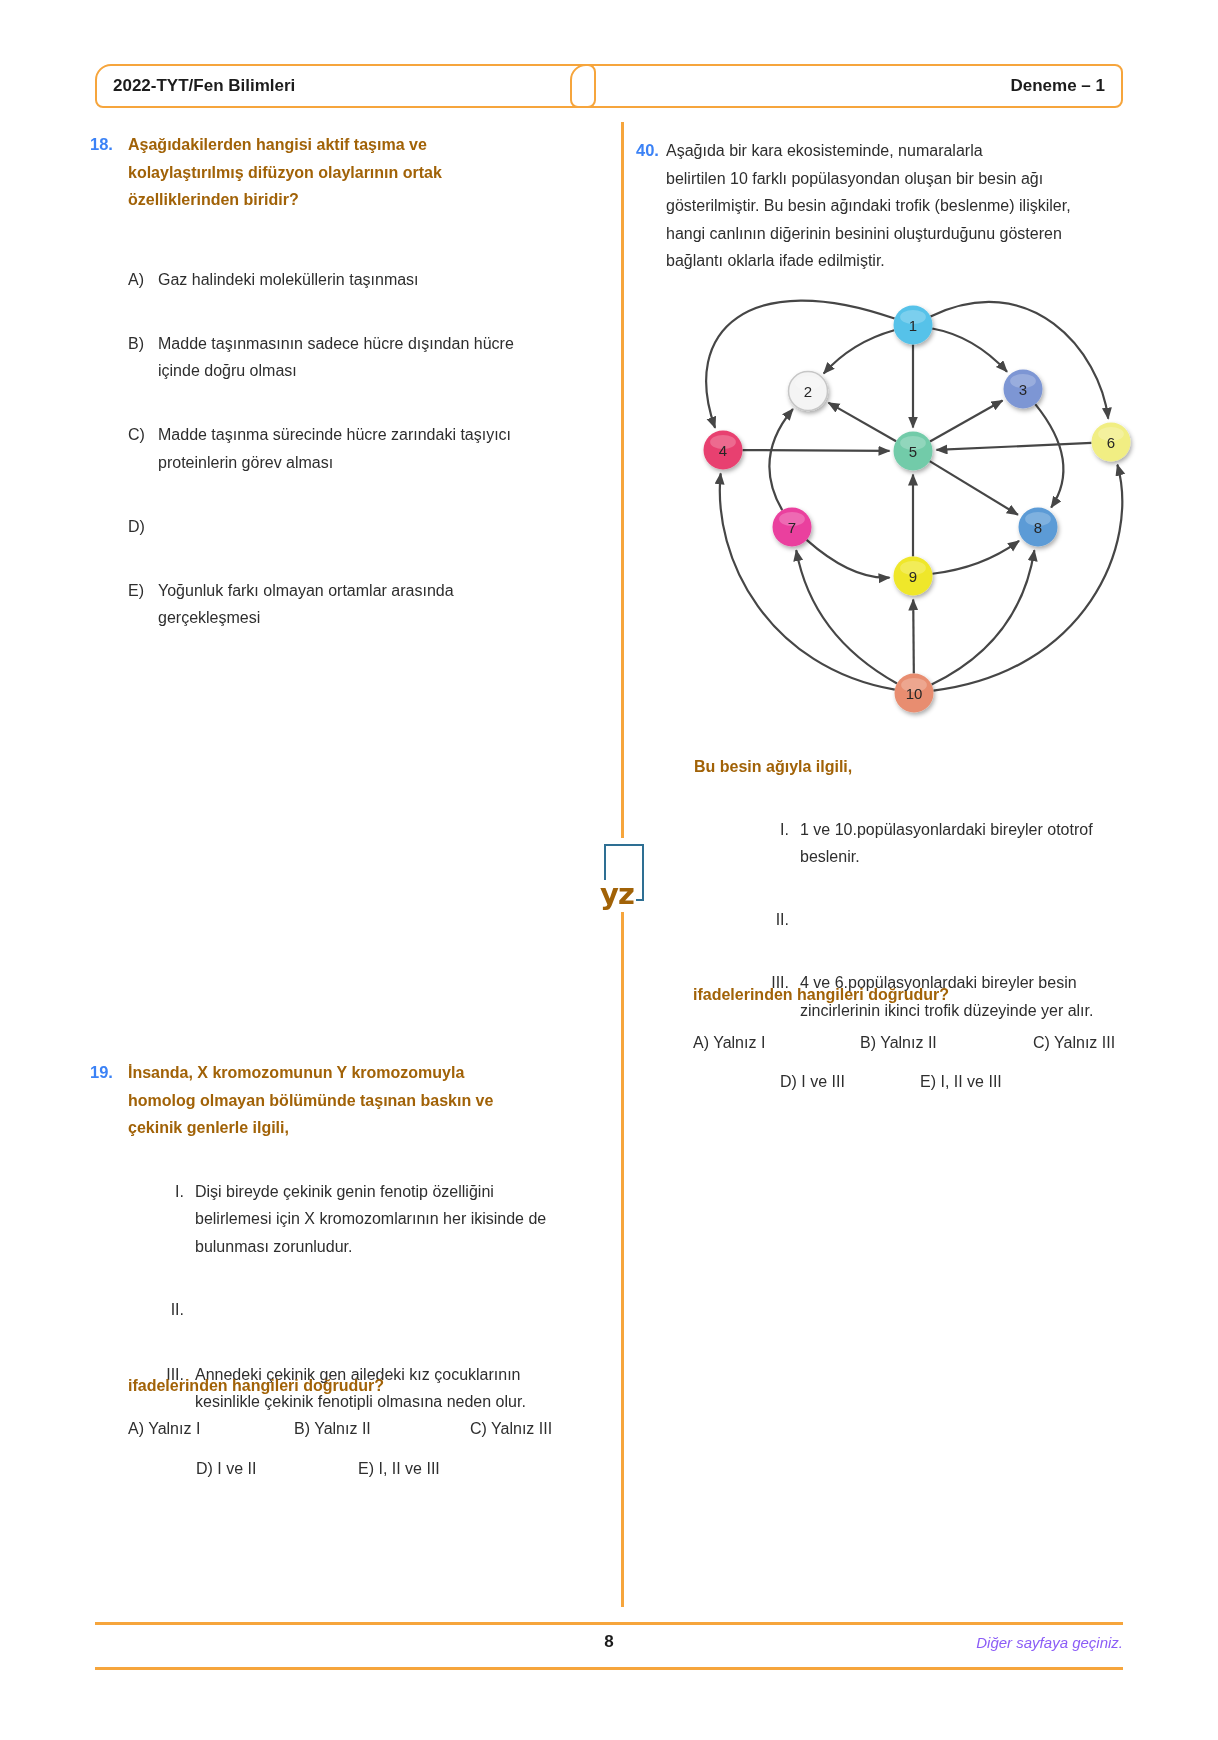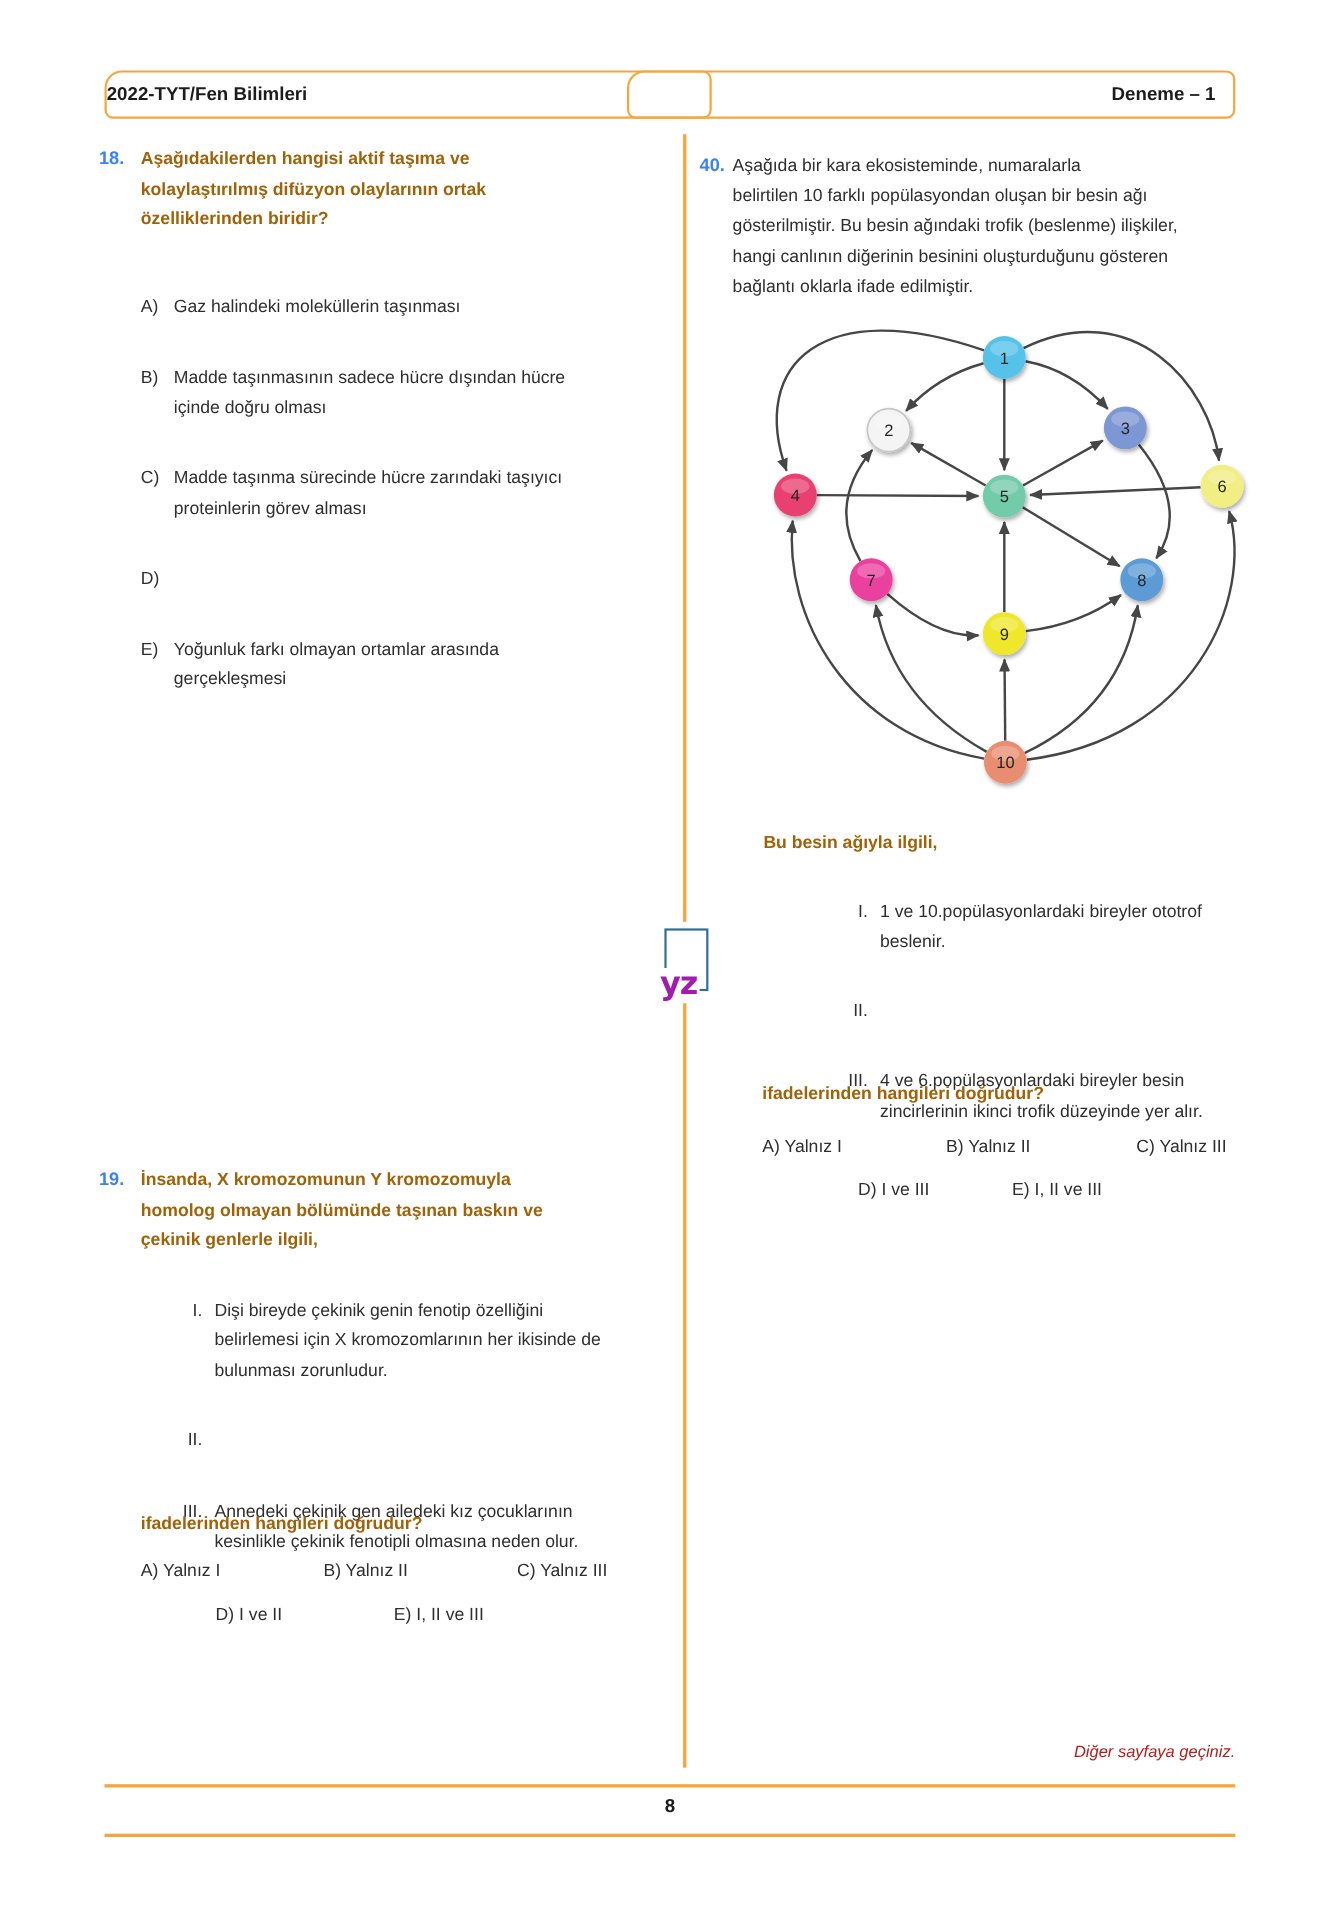--- a/index.html
+++ b/index.html
@@ -6,51 +6,51 @@
   .page{position:relative;width:1218px;height:1740px;background:#ffffff;margin:0 auto;
         font-family:"Liberation Sans","DejaVu Sans",sans-serif;color:#2e2e2e;overflow:hidden}
   .abs{position:absolute}
   .b{font-weight:bold;color:#a16207}
   .para{font-size:16px;line-height:27.5px;white-space:pre-line}
   .qnum{position:absolute;font-size:16.5px;font-weight:bold;color:#3b82f6;line-height:27.5px}
 
   
   .hdr-box{position:absolute;top:64px;height:44px;border:2.5px solid #F6A53C;
            border-radius:16px 8px 8px 8px;box-sizing:border-box;display:flex;align-items:center}
-  .hdr-left{left:95px;width:552px;}
+  .hdr-left{left:95px;width:501px;padding-left:16px}
   .hdr-right{left:570px;width:553px;justify-content:flex-end;padding-right:16px}
   .hdr-box span{font-size:17px;font-weight:bold;color:#1c1c1c}
 
   
   .vdiv{position:absolute;left:621px;width:3px;background:#F6A53C}
   .vdiv-top{top:122px;height:716px}
   .vdiv-bottom{top:912px;height:695px}
   .logo-box{position:absolute;left:604px;top:844px;width:40px;height:57px;
             border:2.5px solid #2E6F93;box-sizing:border-box}
   .logo-text{position:absolute;left:-8px;bottom:-10px;font-weight:bold;font-size:29px;line-height:1;
-             color:#a21caf;background:#fff;padding:0 2px;letter-spacing:-1px;
+             color:#a16207;background:#fff;padding:0 2px;letter-spacing:-1px;
              font-family:"DejaVu Sans","Liberation Sans",sans-serif}
 
   
   .optlist{position:absolute}
   .opt{display:flex;margin-bottom:9px}
   .opt .lab{flex:none;width:30px}
   .itemlist{position:absolute}
   .item{display:flex;margin-bottom:8px}
   .item .num{flex:none;text-align:right;margin-right:11px}
 
   
   .ansrow span{position:absolute;font-size:16px;white-space:nowrap}
 
   
   .hline{position:absolute;left:95px;width:1028px;height:3px;background:#F6A53C}
   .pagenum{position:absolute;left:0;top:1632px;width:1218px;text-align:center;
            font-size:17px;font-weight:bold;color:#1c1c1c}
-  .footnote{position:absolute;left:800px;top:1584px;width:323px;text-align:right;
-            font-style:italic;font-size:15px;color:#b91c1c}
+  .footnote{position:absolute;left:800px;top:1634px;width:323px;text-align:right;
+            font-style:italic;font-size:15px;color:#8b5cf6}
 </style>
 </head>
 <body>
 
 <div class="page">
 
   <div class="hdr-box hdr-left">
     <span>2022-TYT/Fen Bilimleri</span>
   </div>
   <div class="hdr-box hdr-right">

